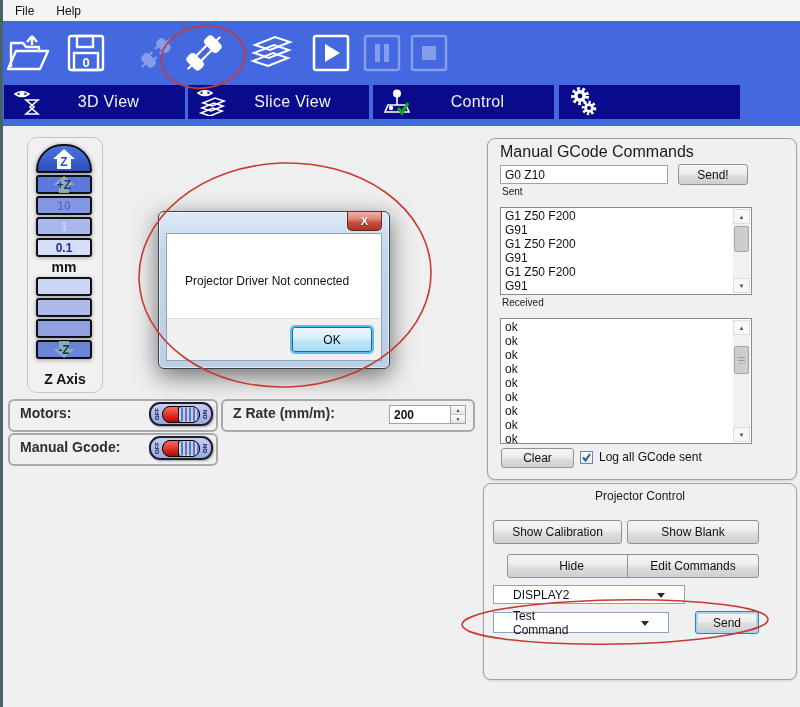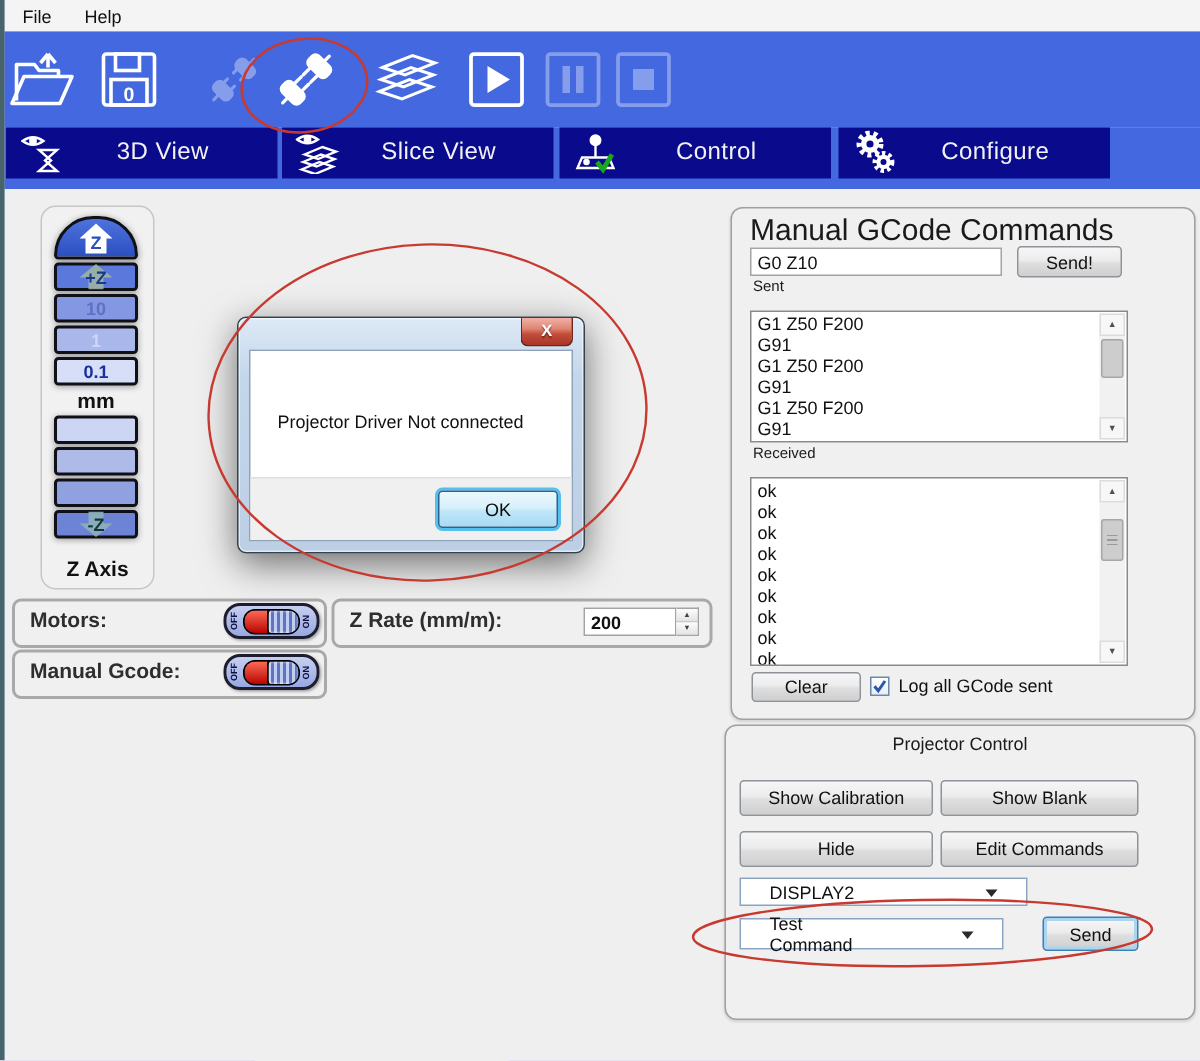--- a/index.html
+++ b/index.html
@@ -204,21 +204,20 @@
       <span class="ticon">
         <svg width="30" height="30" viewBox="0 0 30 30">
           <circle cx="11" cy="9" r="7" fill="none" stroke="#fff" stroke-width="4" stroke-dasharray="2.6 2.4"></circle>
             <circle cx="11" cy="9" r="6" fill="#fff"></circle>
             <circle cx="11" cy="9" r="2.4" fill="#0a0a8c"></circle>
           <circle cx="20" cy="21" r="5.6" fill="none" stroke="#fff" stroke-width="3.4" stroke-dasharray="2.2 2"></circle>
             <circle cx="20" cy="21" r="4.8" fill="#fff"></circle>
             <circle cx="20" cy="21" r="2" fill="#0a0a8c"></circle>
           </svg>
       </span>
-      <span class="tlabel">Configure</span>
     </div>
   </div>
 
   <div id="content" class="abs"></div>
 
   <div id="zpanel" class="abs">
     <div class="zcol">
       <div class="zdome">
         <svg width="26" height="24" viewBox="0 0 26 24">
           <path d="M13 2 L24 12 H20 V22 H6 V12 H2 Z" fill="#fff"></path>
@@ -281,21 +280,21 @@
   <div class="gbox abs" style="left:221px;top:399px;width:250px;height:29px;">
     <span class="glabel">Z Rate (mm/m):</span>
     <input class="tinput abs" style="left: 166px; top: 4px; width: 62px; height: 19px; font-weight: bold;" value="200">
     <div class="spin abs" style="left:228px;top:4px;height:19px;">
         <div>▲</div>
         <div>▼</div>
       </div>
   </div>
 
   <div class="panel abs" style="left:487px;top:138px;width:308px;height:340px;">
-    <div class="ptitle abs" style="left:12px;top:4px;font-size:20px;">Manual GCode Commands</div>
+    <div class="ptitle abs" style="left:12px;top:4px;font-size:16px;">Manual GCode Commands</div>
     <input class="tinput abs" style="left: 12px; top: 26px; width: 168px; height: 19px;" value="G0 Z10">
     <div class="wbtn abs" style="left:190px;top:25px;width:70px;height:21px;">Send!</div>
     <div class="ptitle abs" style="left:14px;top:47px;">Sent</div>
     <div class="listbox" style="left:12px;top:68px;width:250px;height:86px;">
       <div class="llines">
         <div>G1 Z50 F200</div>
         <div>G91</div>
         <div>G1 Z50 F200</div>
         <div>G91</div>
         <div>G1 Z50 F200</div>
@@ -334,21 +333,21 @@
           <path d="M2 5.5 L4.5 8.5 L9 2" stroke="#2d58a8" stroke-width="2" fill="none"></path>
         </svg>
     </div>
     <span class="lbl abs" style="left:111px;top:311px;font-size:12px;">Log all GCode sent</span>
   </div>
 
   <div class="panel abs" style="left:483px;top:483px;width:312px;height:195px;">
     <div class="ptitle abs" style="left:0;top:5px;width:100%;text-align:center;font-size:12px;font-weight:500;">Projector Control</div>
     <div class="wbtn abs" style="left:9px;top:36px;width:129px;height:24px;">Show Calibration</div>
     <div class="wbtn abs" style="left:143px;top:36px;width:132px;height:24px;">Show Blank</div>
-    <div class="wbtn abs" style="left:9px;top:70px;width:129px;height:24px;">Hide</div>
+    <div class="wbtn abs" style="left:23px;top:70px;width:129px;height:24px;">Hide</div>
     <div class="wbtn abs" style="left:143px;top:70px;width:132px;height:24px;">Edit Commands</div>
     <div class="combo" style="left:9px;top:101px;width:192px;height:19px;">
       <span>DISPLAY2</span>
       <span class="carr"></span>
     </div>
     <div class="combo" style="left:9px;top:128px;width:176px;height:21px;gap:48px;">
       <span>Test Command</span>
       <span class="carr"></span>
     </div>
     <div class="wbtn abs" style="left:211px;top:127px;width:64px;height:23px;border:1px solid #3c7fb1;box-shadow:inset 0 0 0 2px #a9d5f0;">Send</div>

